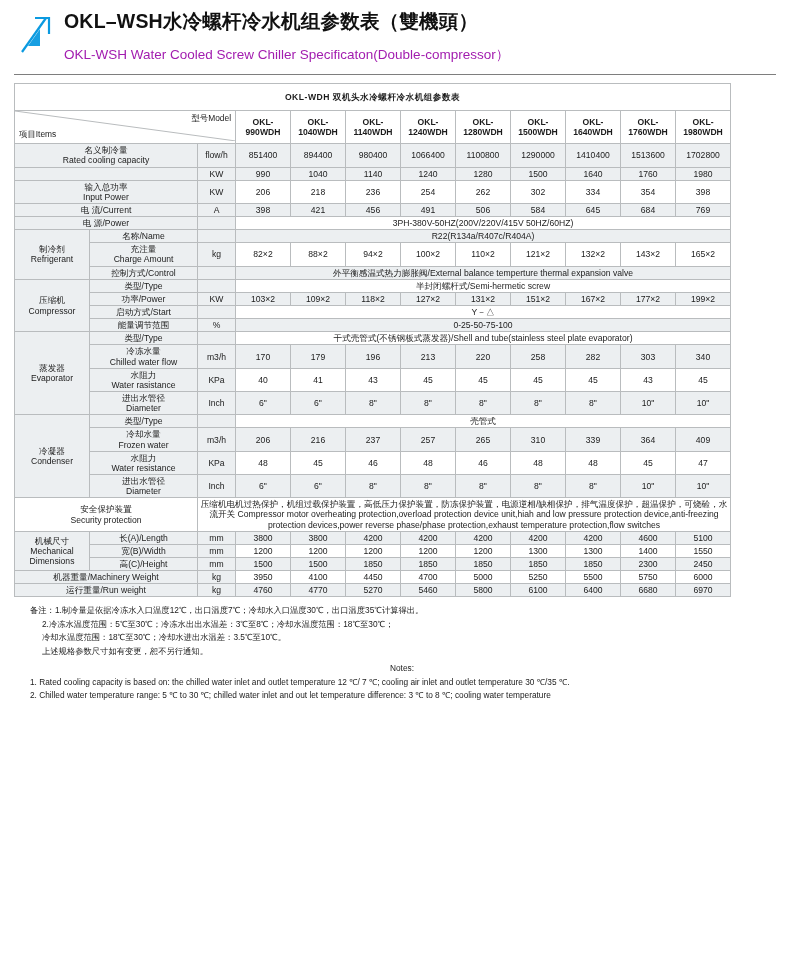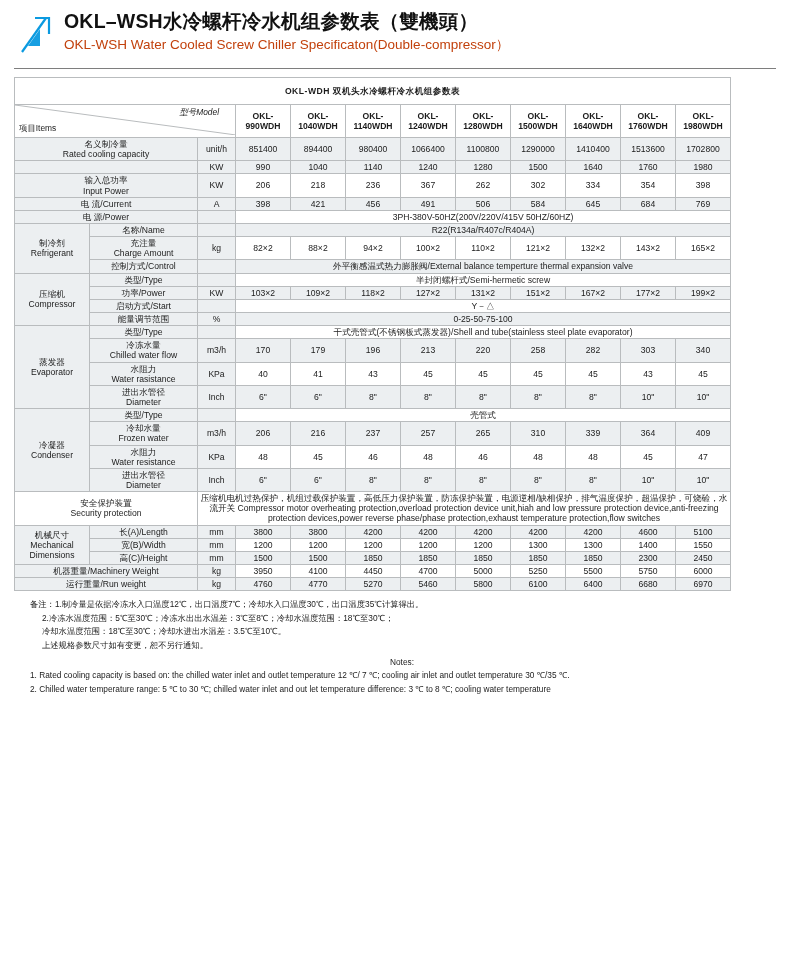--- a/index.html
+++ b/index.html
@@ -12,21 +12,21 @@
     -webkit-font-smoothing:antialiased;
   }
   .page{position:relative;width:790px;height:960px;overflow:hidden;}
 
   
   .header{display:flex;align-items:flex-start;padding:10px 8px 6px 16px;}
   .logo{width:46px;height:46px;position:relative;flex:0 0 46px;margin-top:2px;}
   .logo svg{display:block;}
   .titles{padding-left:2px;}
   .title-cn{font-size:19.5px;font-weight:bold;letter-spacing:.2px;color:#111;line-height:1.18;}
-  .title-en{font-size:13.5px;color:#c2410c;line-height:1.35;margin-top:3px;}
+  .title-en{font-size:13.5px;color:#a21caf;line-height:1.35;margin-top:13px;}
 
   .rule{height:1px;background:#7e7e7e;margin:4px 14px 0 14px;}
 
   
   .tablewrap{padding:8px 14px 0 14px;}
   table.spec{border-collapse:collapse;width:608px;table-layout:fixed;}
   table.spec td,table.spec th{
     border:1px solid #b9bcbe;
     padding:1px 2px;
     text-align:center;
@@ -44,21 +44,21 @@
     letter-spacing:.5px;
     height:24px;
     border:1px solid #0b9ae0;
   }
   .grey{background:#eceff1 !important;}
   .hdr-model{font-weight:bold;font-size:8.6px;}
   .two-line{white-space:pre-line;}
   .rowlabel{white-space:pre-line;}
   .diag{position:relative;height:30px;}
   .diag .itemtxt{position:absolute;left:4px;bottom:3px;font-size:8.4px;}
-  .diag .modeltxt{position:absolute;right:16px;top:3px;font-size:8.4px;font-style:italic;}
+  .diag .modeltxt{position:absolute;right:4px;top:3px;font-size:8.4px;}
   .diag svg{position:absolute;left:0;top:0;}
   .unitcol{width:38px;}
   .namecol{width:75px;}
   .subcol{width:108px;}
   .mcol{width:55px;}
   .wide{text-align:center;}
   .safety{text-align:left;padding:3px 4px;font-size:8.5px;line-height:1.42;margin-top:27px;}
   .grpname{font-size:8.6px;white-space:pre-line;}
 
   
@@ -130,21 +130,21 @@
             <td class="hdr-model two-line">OKL-
 1640WDH</td>
             <td class="hdr-model two-line">OKL-
 1760WDH</td>
             <td class="hdr-model two-line">OKL-
 1980WDH</td>
           </tr>
           <tr>
             <td class="rowlabel grey" colspan="2">名义制冷量
 Rated cooling capacity</td>
-            <td class="grey">unit/h</td>
+            <td class="grey">flow/h</td>
             <td class="grey">851400</td>
             <td class="grey">894400</td>
             <td class="grey">980400</td>
             <td class="grey">1066400</td>
             <td class="grey">1100800</td>
             <td class="grey">1290000</td>
             <td class="grey">1410400</td>
             <td class="grey">1513600</td>
             <td class="grey">1702800</td>
           </tr>
@@ -161,21 +161,21 @@
             <td class="grey">1760</td>
             <td class="grey">1980</td>
           </tr>
           <tr>
             <td class="rowlabel grey" colspan="2">输入总功率
 Input Power</td>
             <td class="grey">KW</td>
             <td>206</td>
             <td>218</td>
             <td>236</td>
-            <td>367</td>
+            <td>254</td>
             <td>262</td>
             <td>302</td>
             <td>334</td>
             <td>354</td>
             <td>398</td>
           </tr>
           <tr>
             <td class="rowlabel grey" colspan="2">电  流/Current</td>
             <td class="grey">A</td>
             <td class="grey">398</td>

